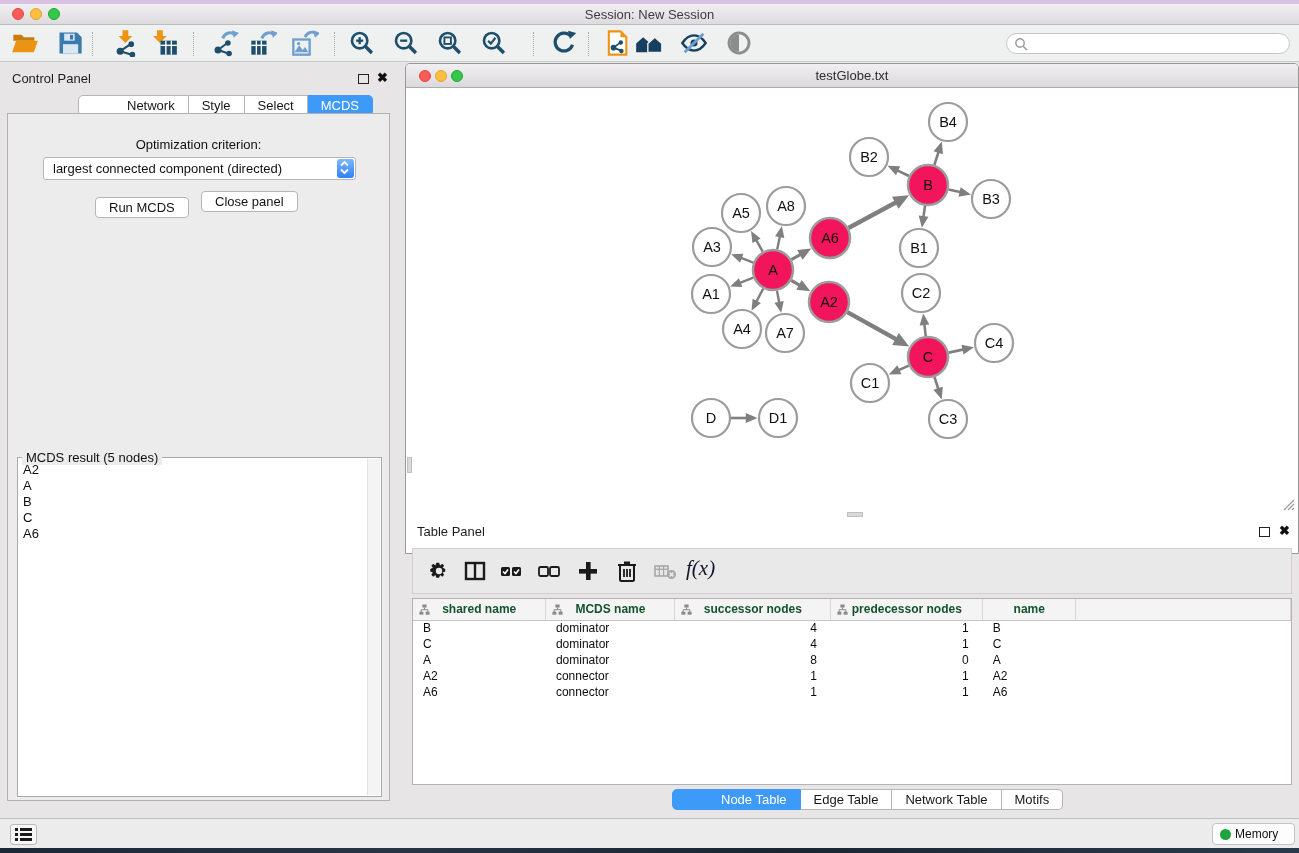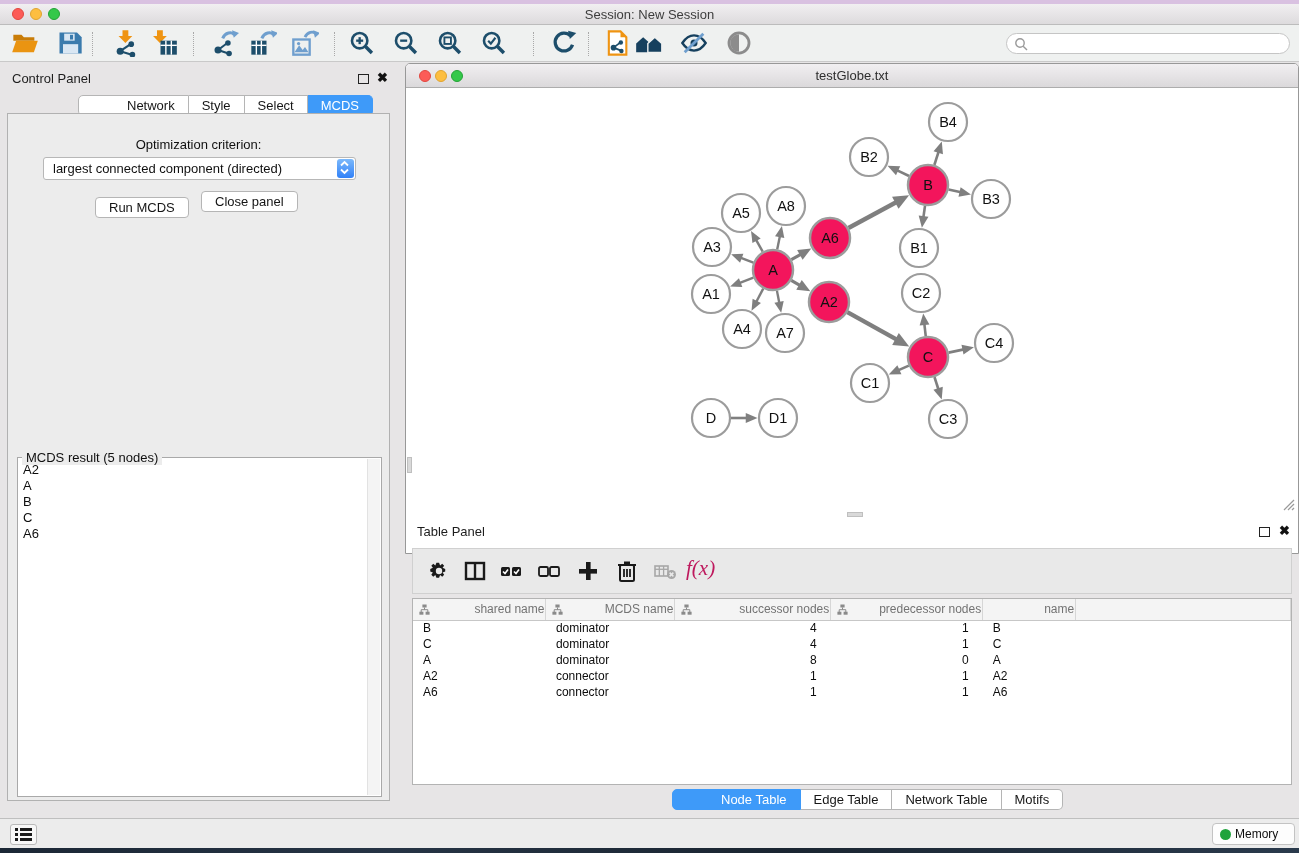--- a/index.html
+++ b/index.html
@@ -81,27 +81,27 @@
   .mini-handle-h { position:absolute; left:440px; bottom:0; width:16px; height:5px;
     background:#d9d9d9; border:1px solid #bfbfbf; }
 
   
   #tp-title { left:417px; top:524px; font-size:13px; color:#1d1d1d; }
   #tp-float { left:1259px; top:527px; } #tp-close { left:1279px; top:526px; }
   #tp-toolbar { left:412px; top:548px; width:880px; height:46px;
     background:#e9e9e9; border:1px solid #d0d0d0; }
   .tpicon { position:absolute; top:10px; width:26px; height:26px; }
   #fx-label { position:absolute; left:273px; top:7px; font-family:"Liberation Serif", serif;
-    font-style:italic; font-size:21px; color:#be185d; }
+    font-style:italic; font-size:21px; color:#0f172a; }
   #tp-tablebox { left:412px; top:598px; width:880px; height:187px;
     background:#fff; border:1px solid #b3b3b3; overflow:hidden; }
   table { border-collapse:collapse; table-layout:fixed; font-size:12px; color:#0c0c0c; }
   th { height:21px; background:#f4f4f4; border-right:1px solid #d6d6d6;
-    border-bottom:1px solid #c7c7c7; font-weight:normal; text-align:right;
-    font-size:12px; color:#737373; position:relative; white-space:nowrap; overflow:hidden; }
+    border-bottom:1px solid #c7c7c7; font-weight:bold; text-align:center;
+    font-size:12px; color:#14532d; position:relative; white-space:nowrap; overflow:hidden; }
   th .hicon { position:absolute; left:6px; top:5px; }
   td { height:16px; padding:0 10px; white-space:nowrap; overflow:hidden; }
   td.num { text-align:right; padding-right:14px; }
   #tp-tabs { left:672px; top:789px; }
 
   
   #statusbar { left:0; top:818px; width:1299px; height:30px;
     background:#ececec; border-top:1px solid #bfbfbf; }
   #list-btn { position:absolute; left:10px; top:5px; width:27px; height:21px;
     background:#f7f7f7; border:1px solid #b9b9b9; border-radius:3px; }

